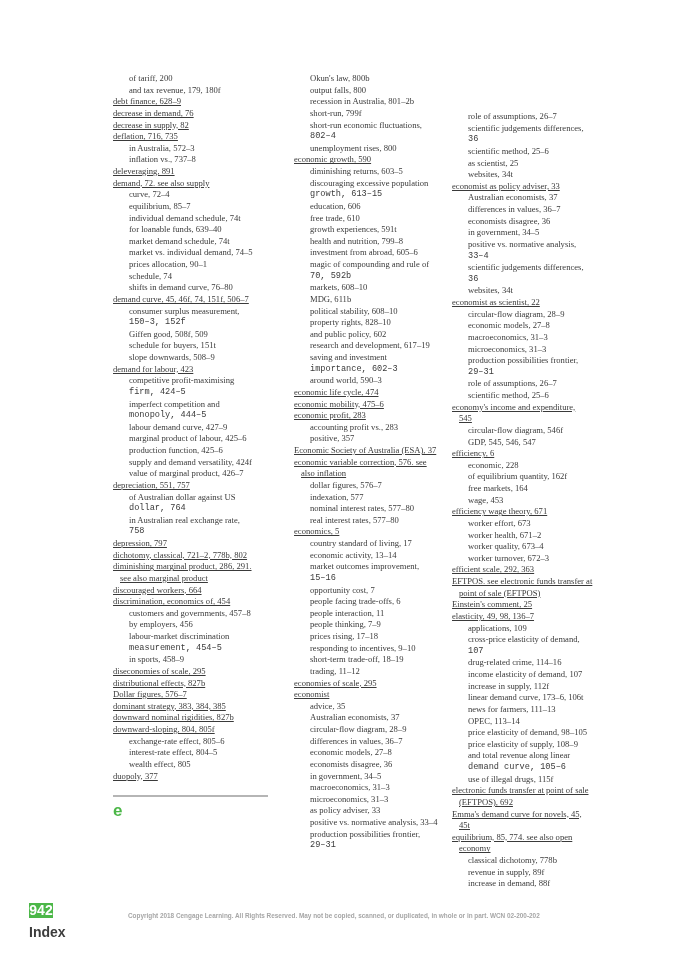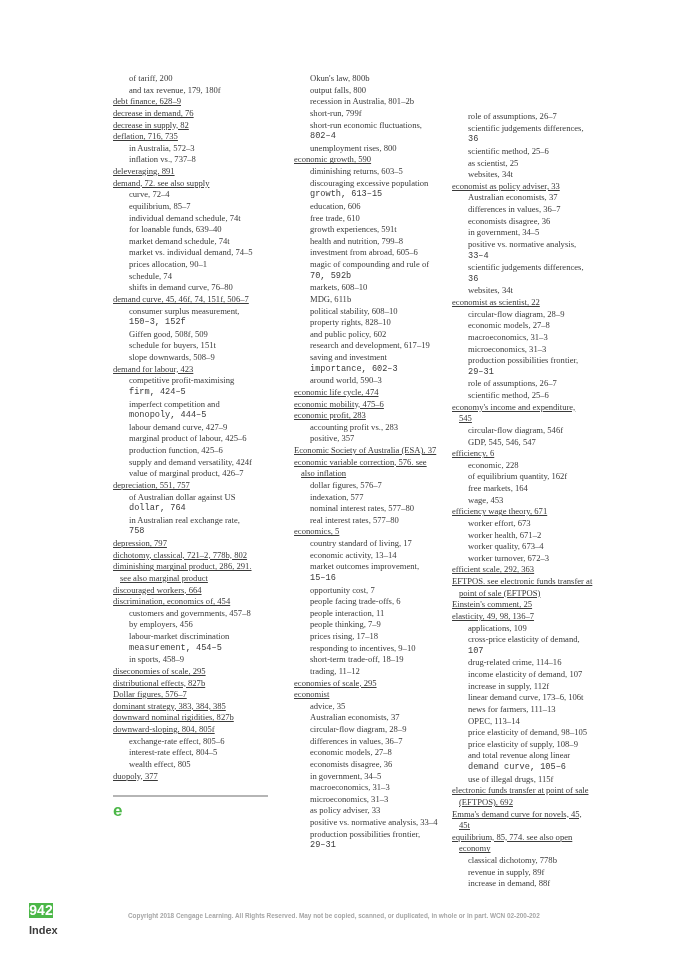--- a/index.html
+++ b/index.html
@@ -44,21 +44,21 @@
       font-size: 14px;
       line-height: 15px;
       text-align: center;
     }
     .section-name {
       position: absolute;
       left: 29px;
       top: 924px;
       font-family: "Liberation Sans", "DejaVu Sans", sans-serif;
       font-weight: bold;
-      font-size: 11px;
+      font-size: 14px;
       color: #3c3c3c;
     }
     .copyright {
       position: absolute;
       left: 128px;
       top: 912px;
       font-family: "Liberation Sans", "DejaVu Sans", sans-serif;
       font-weight: bold;
       font-size: 6.4px;
       color: #a6a6a6;

